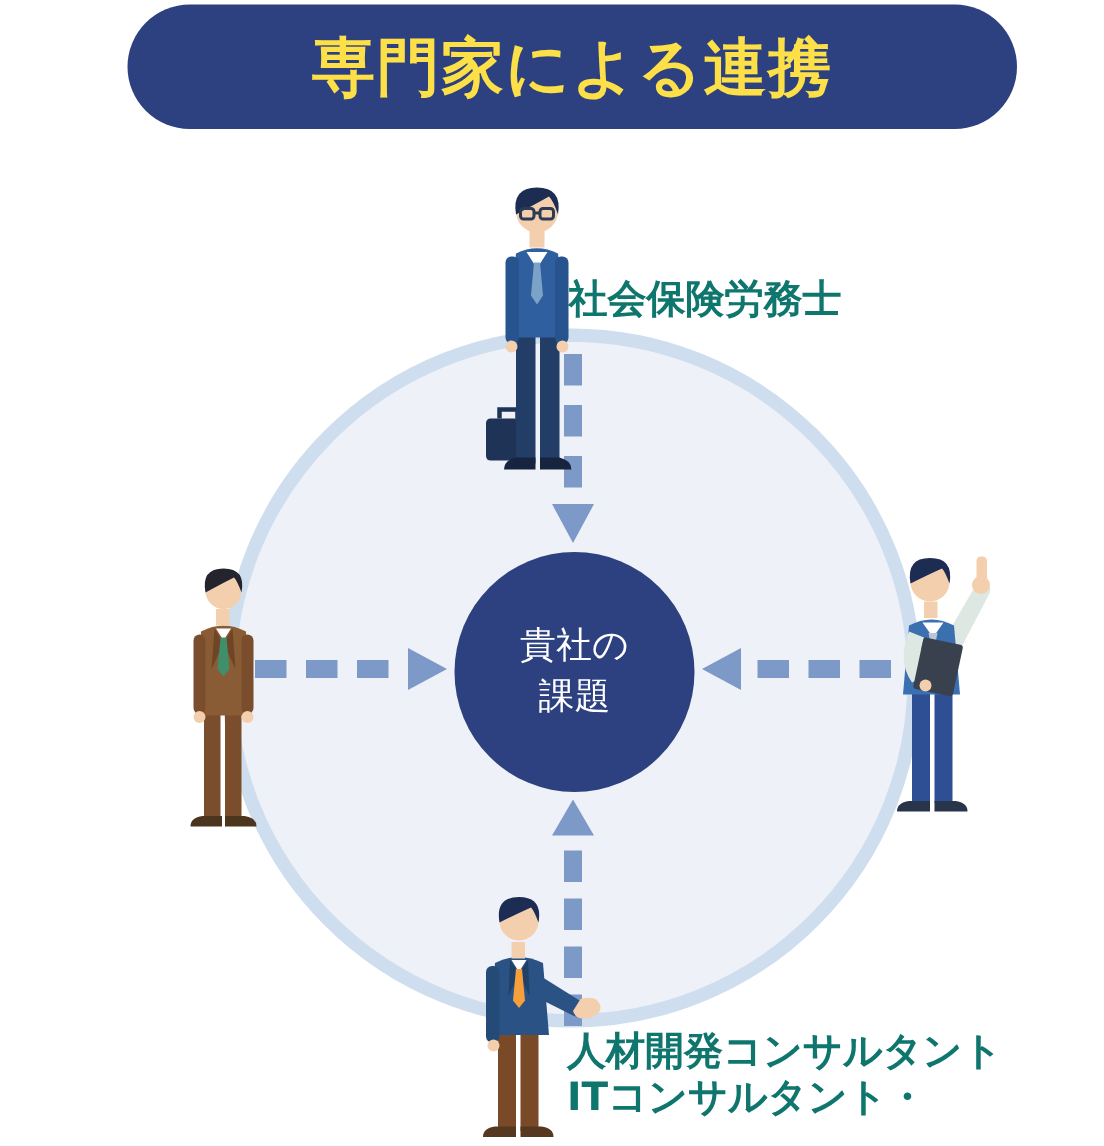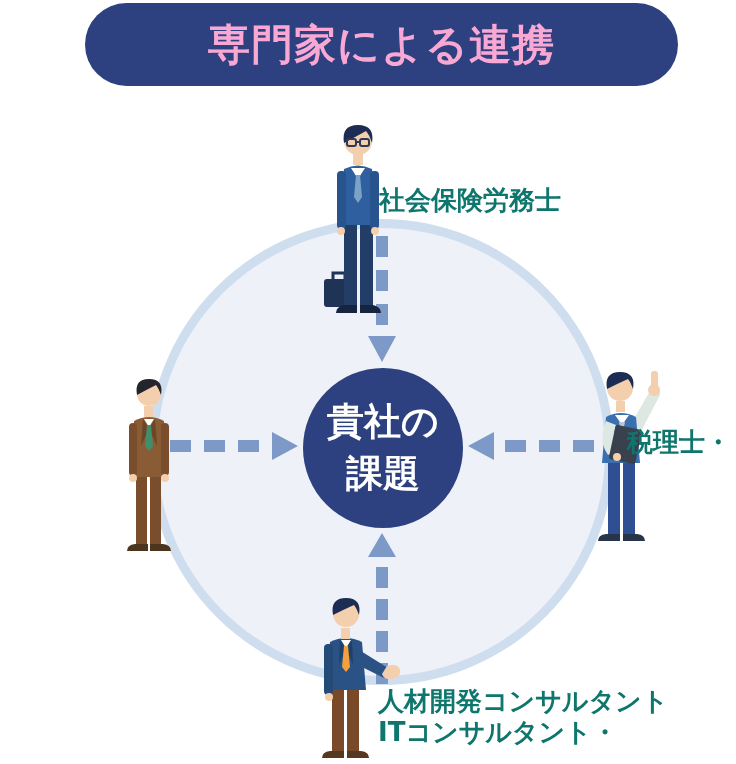--- a/index.html
+++ b/index.html
@@ -6,33 +6,33 @@
   .canvas{
     position:relative;width:736px;height:764px;background:#ffffff;overflow:hidden;
     font-family:"DejaVu Sans","Liberation Sans",sans-serif;
   }
   
   .header-pill{
     position:absolute;left:85px;top:3px;width:593px;height:83px;
     background:#2d4180;border-radius:42px;
     display:flex;align-items:center;justify-content:center;z-index:6;
   }
-  .header-title{color:#f9a8d4;font-size:42px;font-weight:bold;letter-spacing:1px;}
+  .header-title{color:#fde047;font-size:42px;font-weight:bold;letter-spacing:1px;}
   
   .outer-circle{
     position:absolute;left:148px;top:219px;width:448px;height:448px;
     background:#eef1f8;border:9px solid #cfdeef;border-radius:50%;z-index:1;
   }
   
   .center-circle{
     position:absolute;left:303px;top:368px;width:160px;height:160px;
     background:#2d4180;border-radius:50%;z-index:3;
     display:flex;flex-direction:column;align-items:center;justify-content:center;
   }
-  .center-circle .line{color:#ffffff;font-size:37px;font-weight:bold;line-height:1.4;}
+  .center-circle .line{color:#ffffff;font-size:24px;font-weight:normal;line-height:1.4;}
   .arrow{position:absolute;z-index:2;}
   .figure{position:absolute;z-index:4;}
   .expert-label{
     position:absolute;z-index:5;color:#0f766e;font-size:26px;font-weight:bold;line-height:1.18;
     white-space:nowrap;
   }
 </style>
 </head>
 <body>
 
@@ -153,21 +153,20 @@
     <rect x="12" y="52" width="9" height="51" rx="4" fill="#244a77"></rect>
     <circle cx="17" cy="105" r="4" fill="#f3cfad"></circle>
     <rect x="29" y="36" width="9" height="11" fill="#f3cfad"></rect>
     <circle cx="34" cy="22" r="13" fill="#f3cfad"></circle>
     <path d="M21 23 q-3 -17 13 -17 q16 0 13 17 q-3 -8 -5 -10 q-9 4 -21 10 z" fill="#1d2c52"></path>
   </svg>
 
   <div class="expert-label" style="left:379px;top:185px;">社会保険労務士</div>
 
   <div class="expert-label" style="left:627px;top:427px;">
-    <div>税理士・</div>
   </div>
 
   <div class="expert-label" style="left:4px;top:421px;">
   </div>
 
   <div class="expert-label" style="left:378px;top:686px;">
     <div>人材開発コンサルタント</div>
     <div>ITコンサルタント・</div>
   </div>
 

